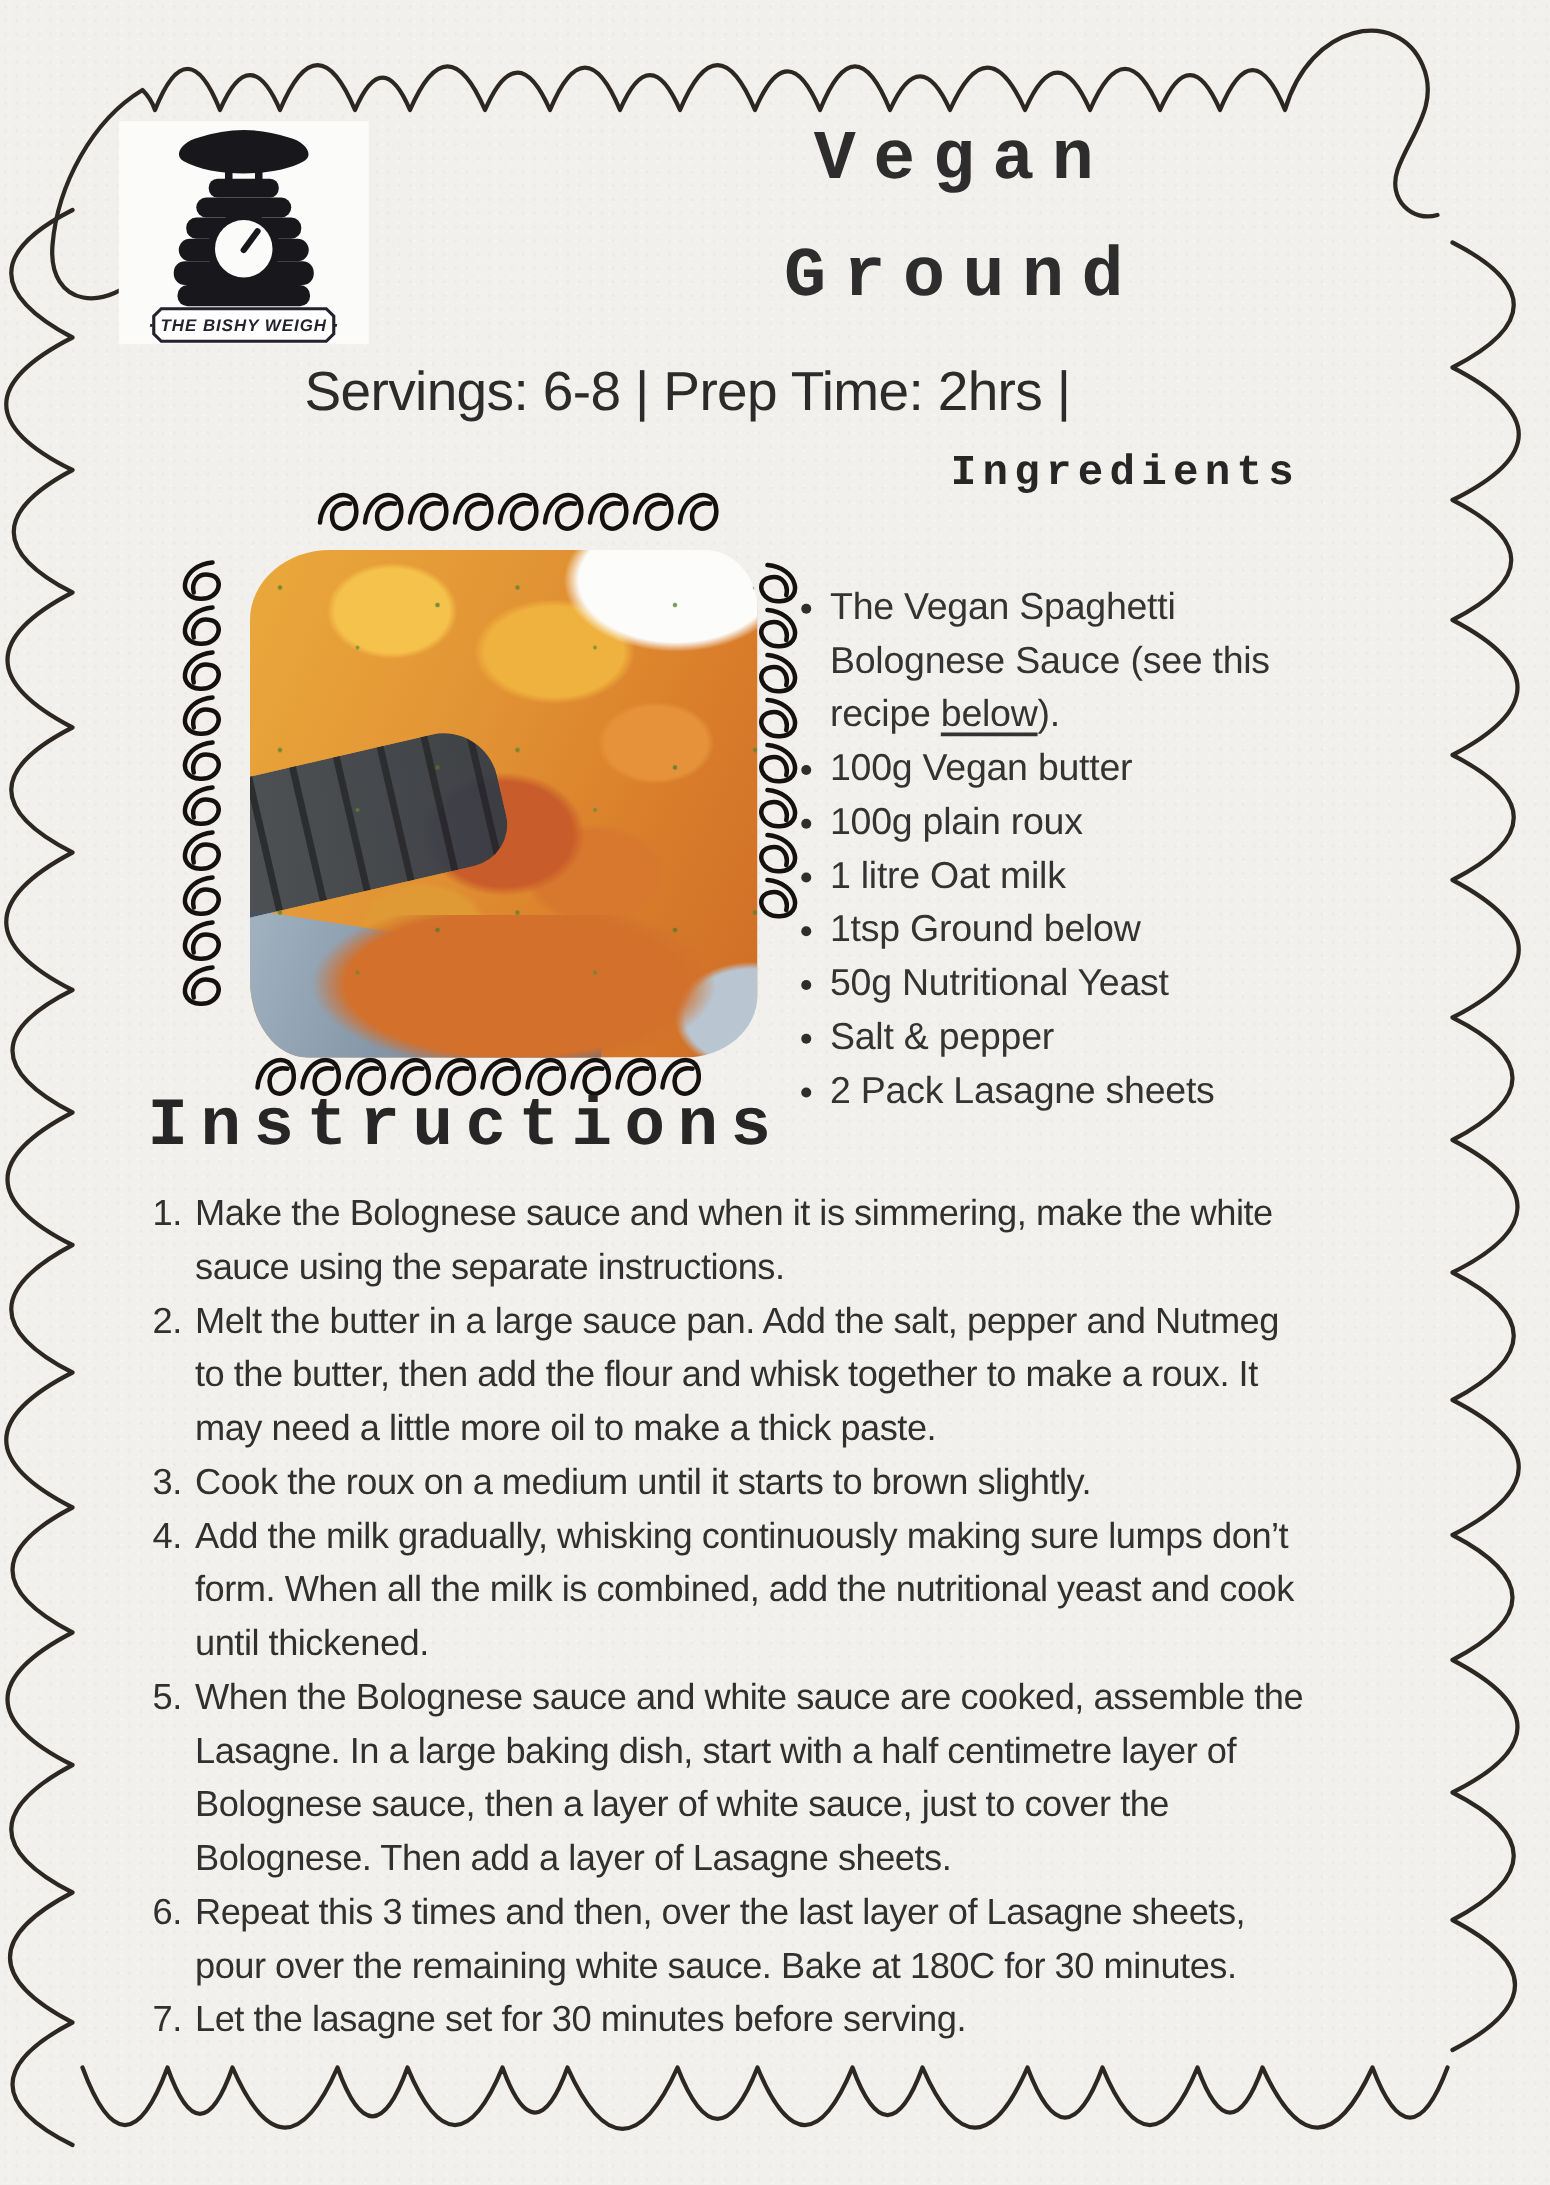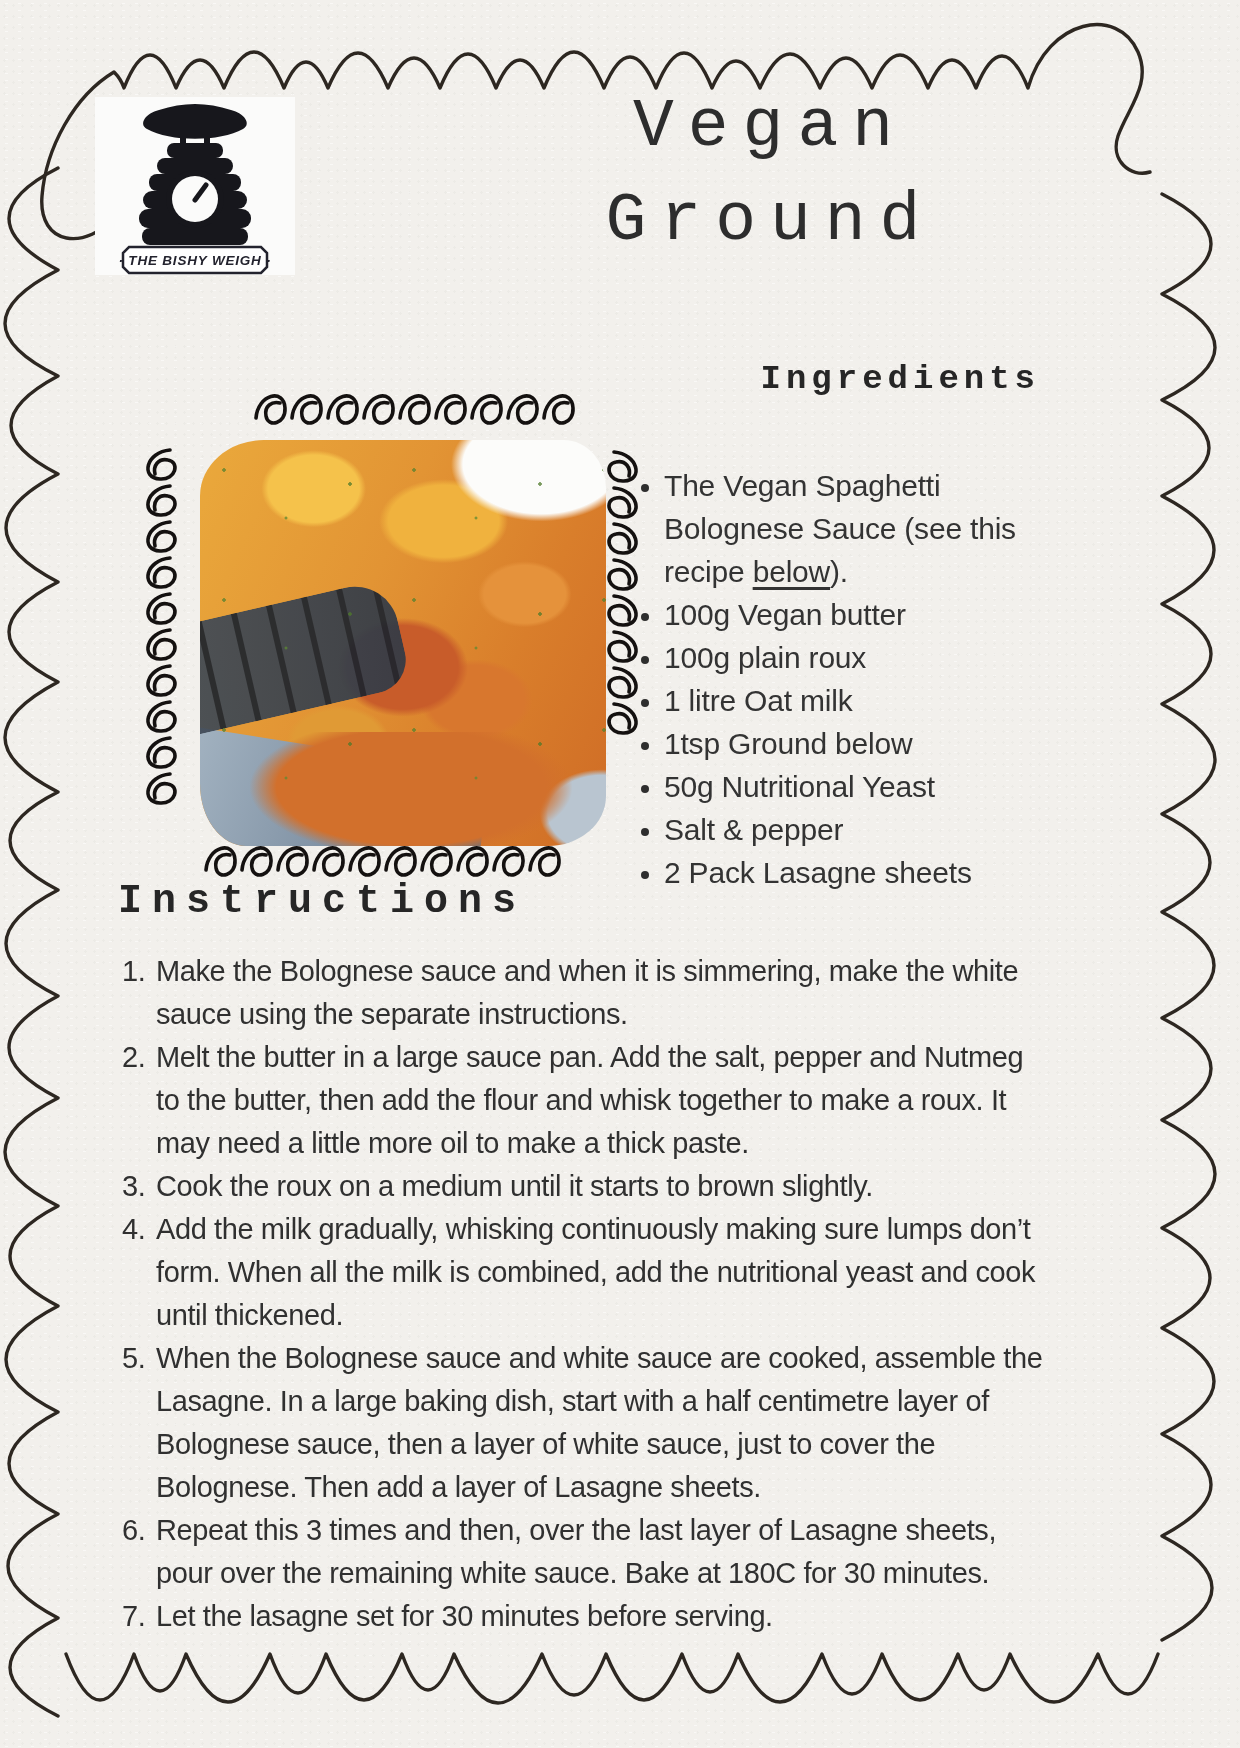--- a/index.html
+++ b/index.html
@@ -11,22 +11,22 @@
     background-size:9px 11px,13px 7px;
     font-family:"Liberation Sans",sans-serif;color:#2e2e2e;
   }
   svg{display:block;}
   .border-layer{position:absolute;inset:0;pointer-events:none;}
 
   .logo-box{position:absolute;left:95px;top:97px;width:200px;height:178px;background:#fbfbfa;font-style:italic;}
 
   .title{
     position:absolute;left:500px;top:80px;width:540px;text-align:center;
-    font-family:"Liberation Mono",monospace;font-weight:400;
-    font-size:68px;line-height:94px;letter-spacing:14px;color:#2d2d2d;
+    font-family:"Liberation Mono",monospace;font-weight:700;
+    font-size:56px;line-height:94px;letter-spacing:14px;color:#2d2d2d;
   }
   .meta{
     position:absolute;left:120px;top:288px;width:860px;text-align:center;
     font-size:44px;line-height:52px;color:#2b2b2b;letter-spacing:-.5px;
   }
 
   .photo{
     position:absolute;left:200px;top:440px;width:406px;height:406px;overflow:hidden;
     border-radius:64px 42px 58px 46px / 56px 48px 50px 62px;
     background:
@@ -75,21 +75,21 @@
     position:absolute;left:612px;top:448px;width:412px;margin:16px;padding:0 0 0 36px;
     font-size:30px;line-height:43px;color:#333;letter-spacing:-.2px;
     list-style:disc outside;
   }
   .ingredients-list li::marker{color:#2e2e2e;font-size:26px;}
   .below-link{text-decoration:underline;text-underline-offset:5px;color:inherit;}
 
   .instructions-heading{
     position:absolute;left:118px;top:872px;
     font-family:"Liberation Mono",monospace;font-weight:700;
-    font-size:40px;line-height:60px;letter-spacing:10px;color:#262626;
+    font-size:54px;line-height:60px;letter-spacing:10px;color:#262626;
   }
   .steps{
     position:absolute;left:122px;top:950px;width:930px;margin:0;padding:0;
     font-size:29px;line-height:43px;color:#303030;letter-spacing:-.4px;
     list-style:none;counter-reset:step;
   }
   .steps li{counter-increment:step;padding-left:34px;}
   .steps li::before{
     content:counter(step) ".";
     display:inline-block;width:34px;margin-left:-34px;
@@ -198,20 +198,21 @@
       <polygon points="34,150 166,150 172,156 172,170 166,176 34,176 28,170 28,156" fill="#ffffff" stroke="#23232e" stroke-width="2.5"></polygon>
       <text x="100" y="168" text-anchor="middle" font-family="Liberation Sans, sans-serif" font-size="13.5" font-weight="700" letter-spacing="0.8" fill="#23232e">· THE BISHY WEIGH ·</text>
     </svg>
   </div>
 
   <div class="title">
     <div>Vegan</div>
     <div>Ground</div>
   </div>
 
+  <div class="meta">Servings: 6-8 | Prep Time: 2hrs |</div>
 
   <div class="photo">
     <div class="dish-rim"></div>
     <div class="food-blob"></div>
     <div class="spatula"></div>
     <div class="speckles"></div>
   </div>
 
   <div class="ingredients-heading">Ingredients</div>
   <ul class="ingredients-list">

